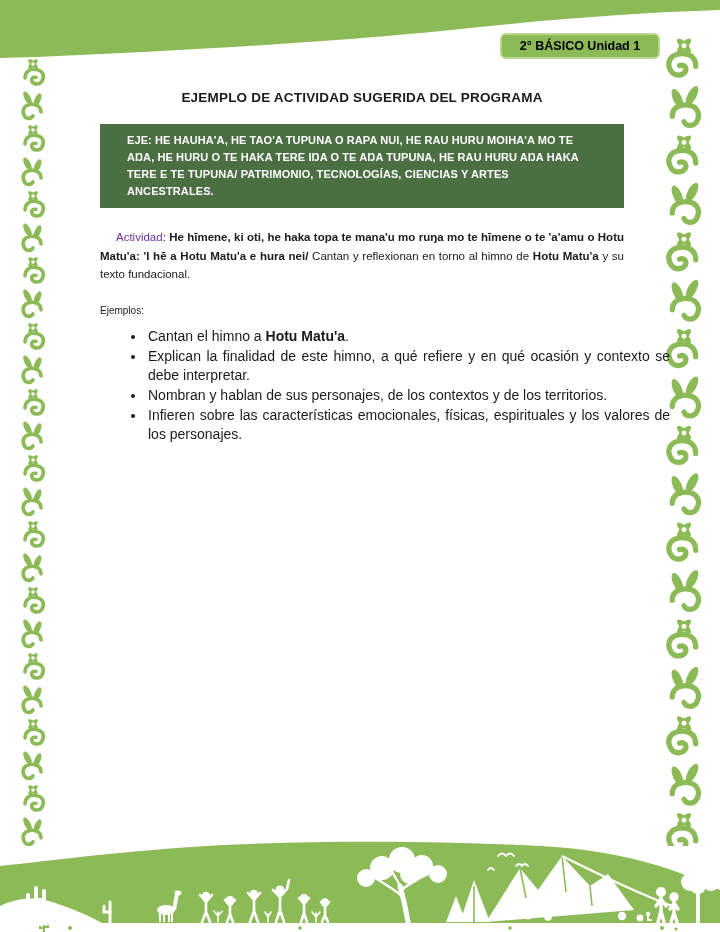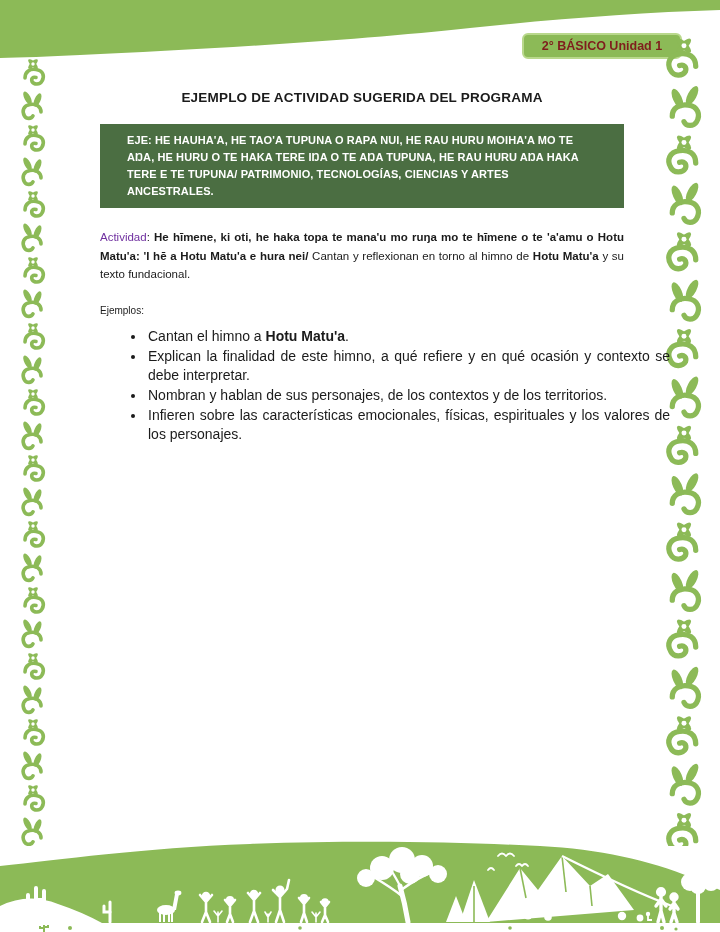--- a/index.html
+++ b/index.html
@@ -5,38 +5,38 @@
   html,body{margin:0;padding:0;}
   body{
     width:720px;height:932px;position:relative;overflow:hidden;
     background:#ffffff;
     font-family:"Liberation Sans","DejaVu Sans",sans-serif;
     color:#1b1b1b;
   }
   
   .top-band{position:absolute;top:0;left:0;width:720px;height:62px;}
   .unit-badge{
-    position:absolute;top:33px;left:522px;width:160px;height:26px;
+    position:absolute;top:33px;left:500px;width:160px;height:26px;
     background:#8cba57;border:2px solid #b9d88c;border-radius:6px;
     display:flex;align-items:center;justify-content:center;
-    color:#7f1d1d;font-size:12.5px;font-weight:bold;box-sizing:border-box;
+    color:#000000;font-size:12.5px;font-weight:bold;box-sizing:border-box;
   }
   
   .strip-left{position:absolute;left:18px;top:56px;width:30px;height:790px;}
   .strip-right{position:absolute;left:662px;top:34px;width:44px;height:812px;}
   
   .content{position:absolute;left:100px;width:524px;}
   .page-title{top:90px;text-align:center;font-size:13.5px;font-weight:bold;letter-spacing:.2px;}
   .eje-box{
     top:124px;background:#4b6e42;color:#ffffff;
     font-size:11px;font-weight:bold;line-height:17px;
     padding:8px 27px;box-sizing:border-box;letter-spacing:.1px;
   }
   .activity{top:228px;font-size:11.5px;line-height:18.5px;text-align:justify;}
-  .activity .lbl{color:#7030a0;}
+  .activity .lbl{color:#7030a0;margin-left:16px;}
   .activity b{font-weight:bold;}
   .examples-heading{top:305px;font-size:10px;}
   .examples-list{top:327px;margin:0;padding:0 0 0 46px;font-size:14px;line-height:19px;}
   .examples-list li{padding-left:2px;margin:0 0 1px 0;text-align:justify;}
   
   .bottom-art{position:absolute;top:840px;left:0;width:720px;height:92px;}
 </style>
 </head>
 <body>
 

